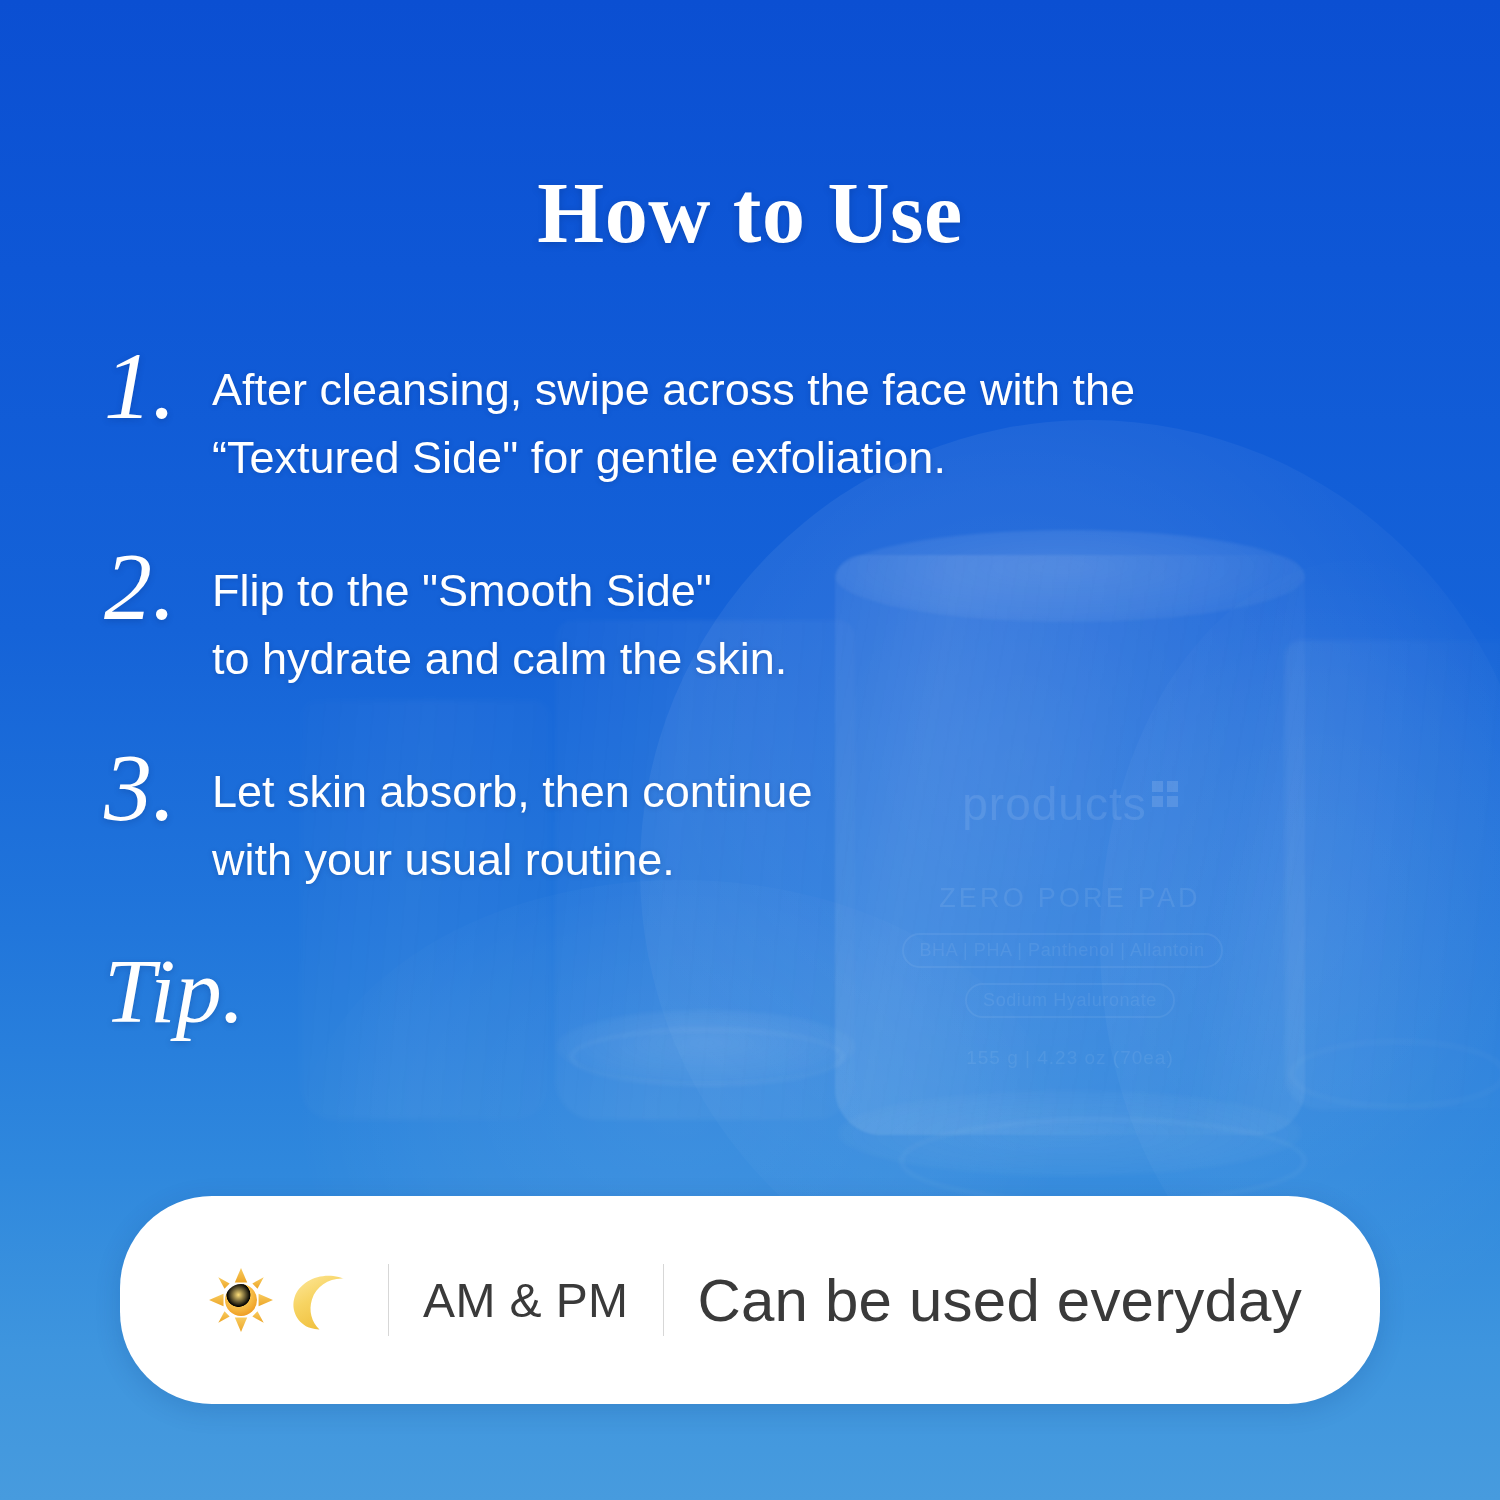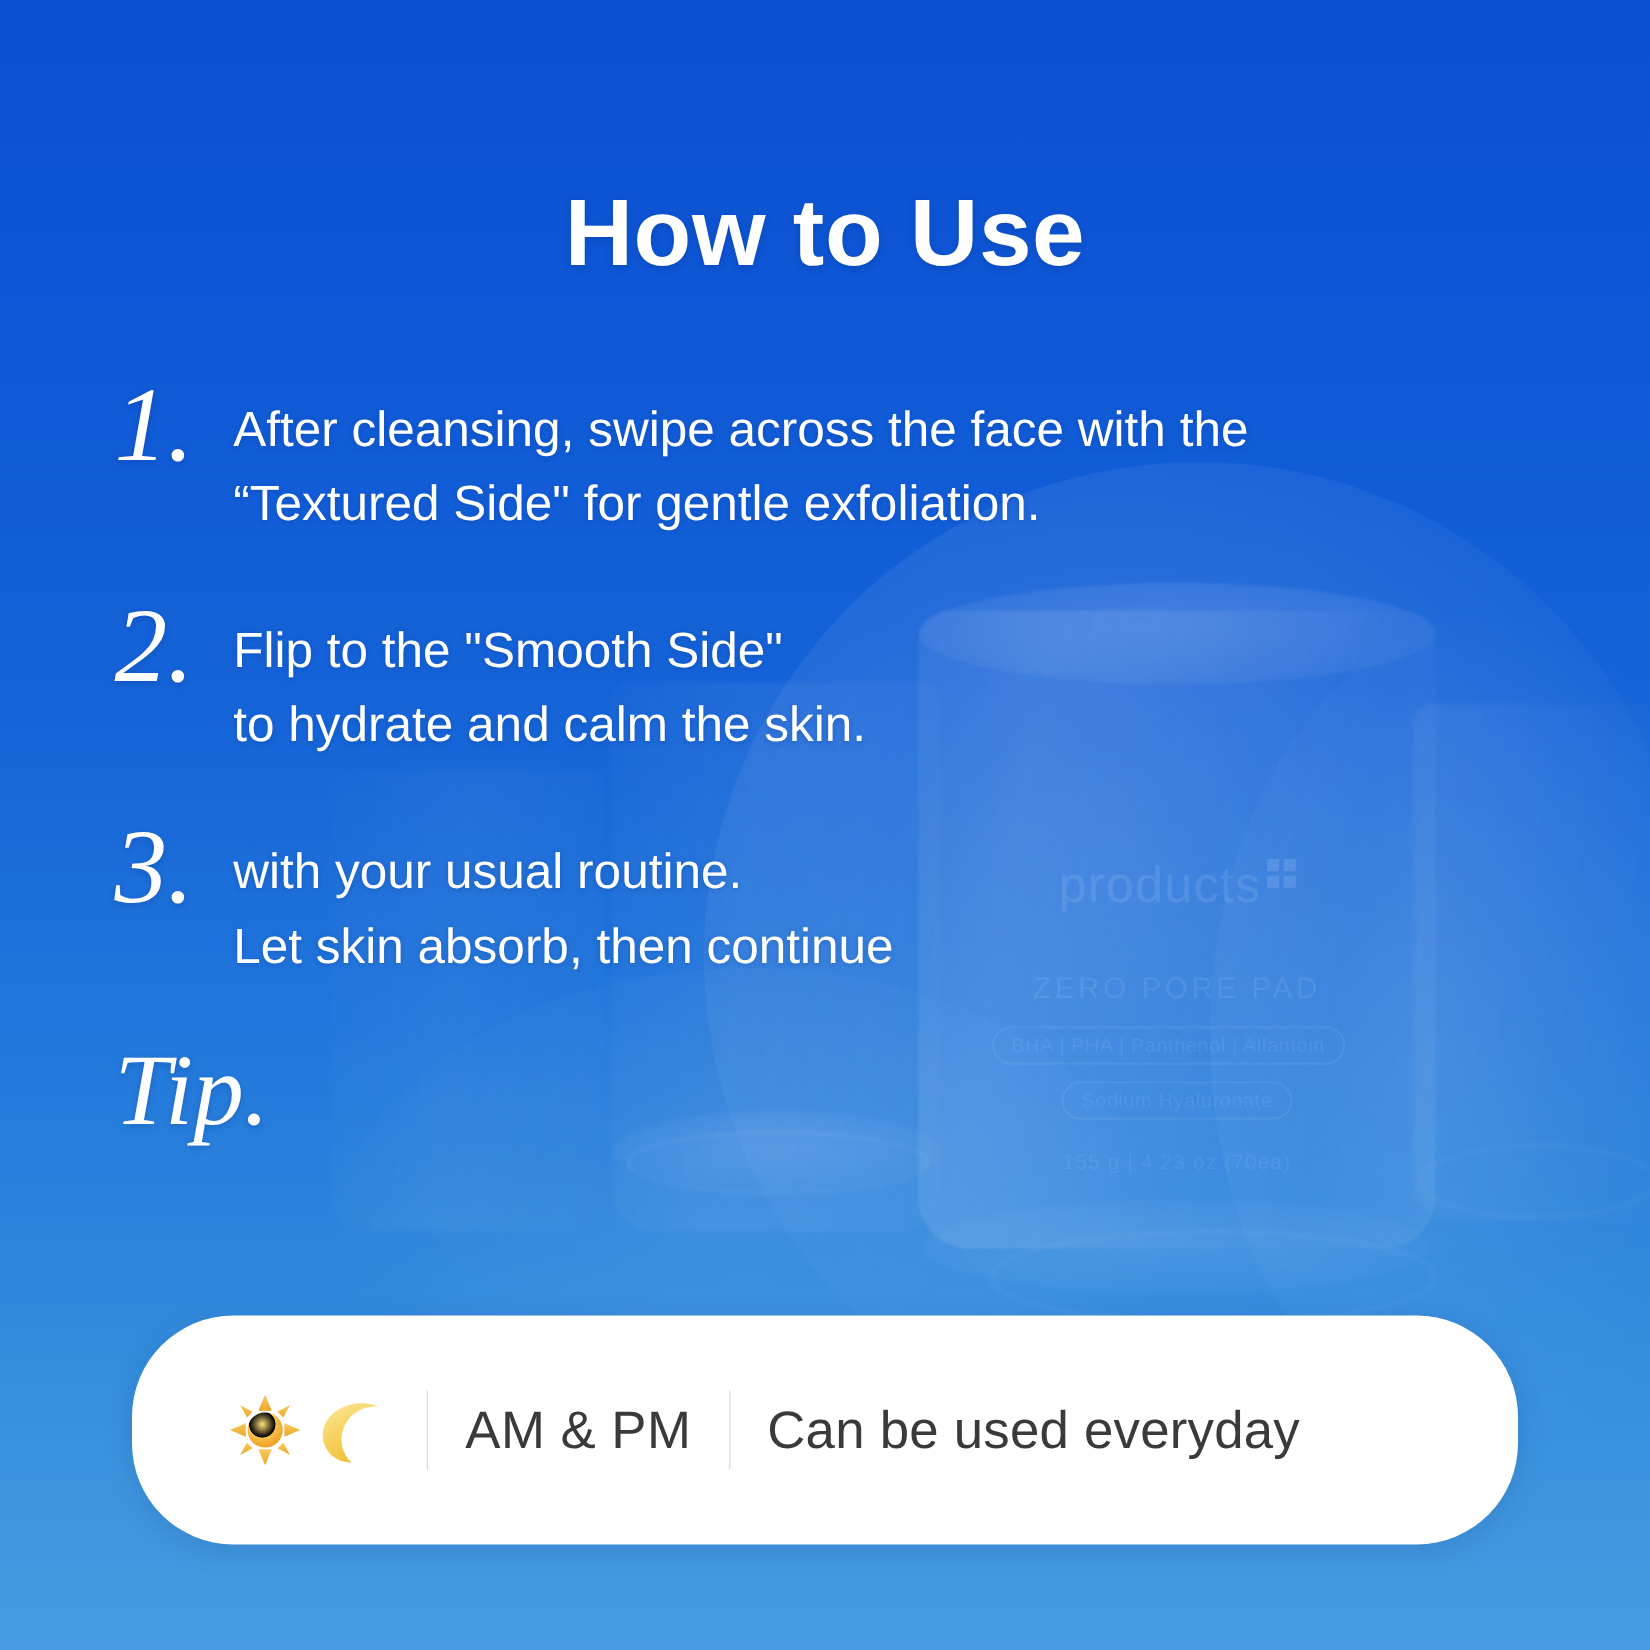--- a/index.html
+++ b/index.html
@@ -228,21 +228,21 @@
     letter-spacing: 1px;
     color: rgba(255,255,255,0.075);
   }
 
   
   .heading {
     position: absolute;
     top: 163px;
     left: 0; right: 0;
     text-align: center;
-    font-family: Liberation Sans, sans-serif;
+    font-family: Liberation Serif, serif;
     font-size: 86px;
     font-weight: 700;
     color: #ffffff;
     letter-spacing: 0.5px;
     text-shadow: 0 2px 7px rgba(4,40,110,0.30);
   }
 
   
   .steps {
     position: absolute;
@@ -324,21 +324,21 @@
   }
   .usage-label {
     flex: 0 0 auto;
     font-size: 48px;
     color: #3a3a3a;
     letter-spacing: 0.4px;
     white-space: nowrap;
   }
   .usage-note {
     flex: 0 0 auto;
-    font-size: 48px;
+    font-size: 60px;
     color: #3a3a3a;
     letter-spacing: 0.2px;
     white-space: nowrap;
   }
 </style>
 </head>
 <body>
 
 <div class="canvas">
 
@@ -390,22 +390,22 @@
       <div class="step-num">2.</div>
       <div class="step-text">
         <span class="ln">Flip to the "Smooth Side"</span>
         <span class="ln">to hydrate and calm the skin.</span>
       </div>
     </div>
 
     <div class="step">
       <div class="step-num">3.</div>
       <div class="step-text">
+        <span class="ln">Let skin absorb, then continue</span>
         <span class="ln">with your usual routine.</span>
-        <span class="ln">Let skin absorb, then continue</span>
       </div>
     </div>
 
     <div class="step step-tip">
       <div class="step-num">Tip.</div>
       <div class="step-text">
       </div>
     </div>
 
   </div>

